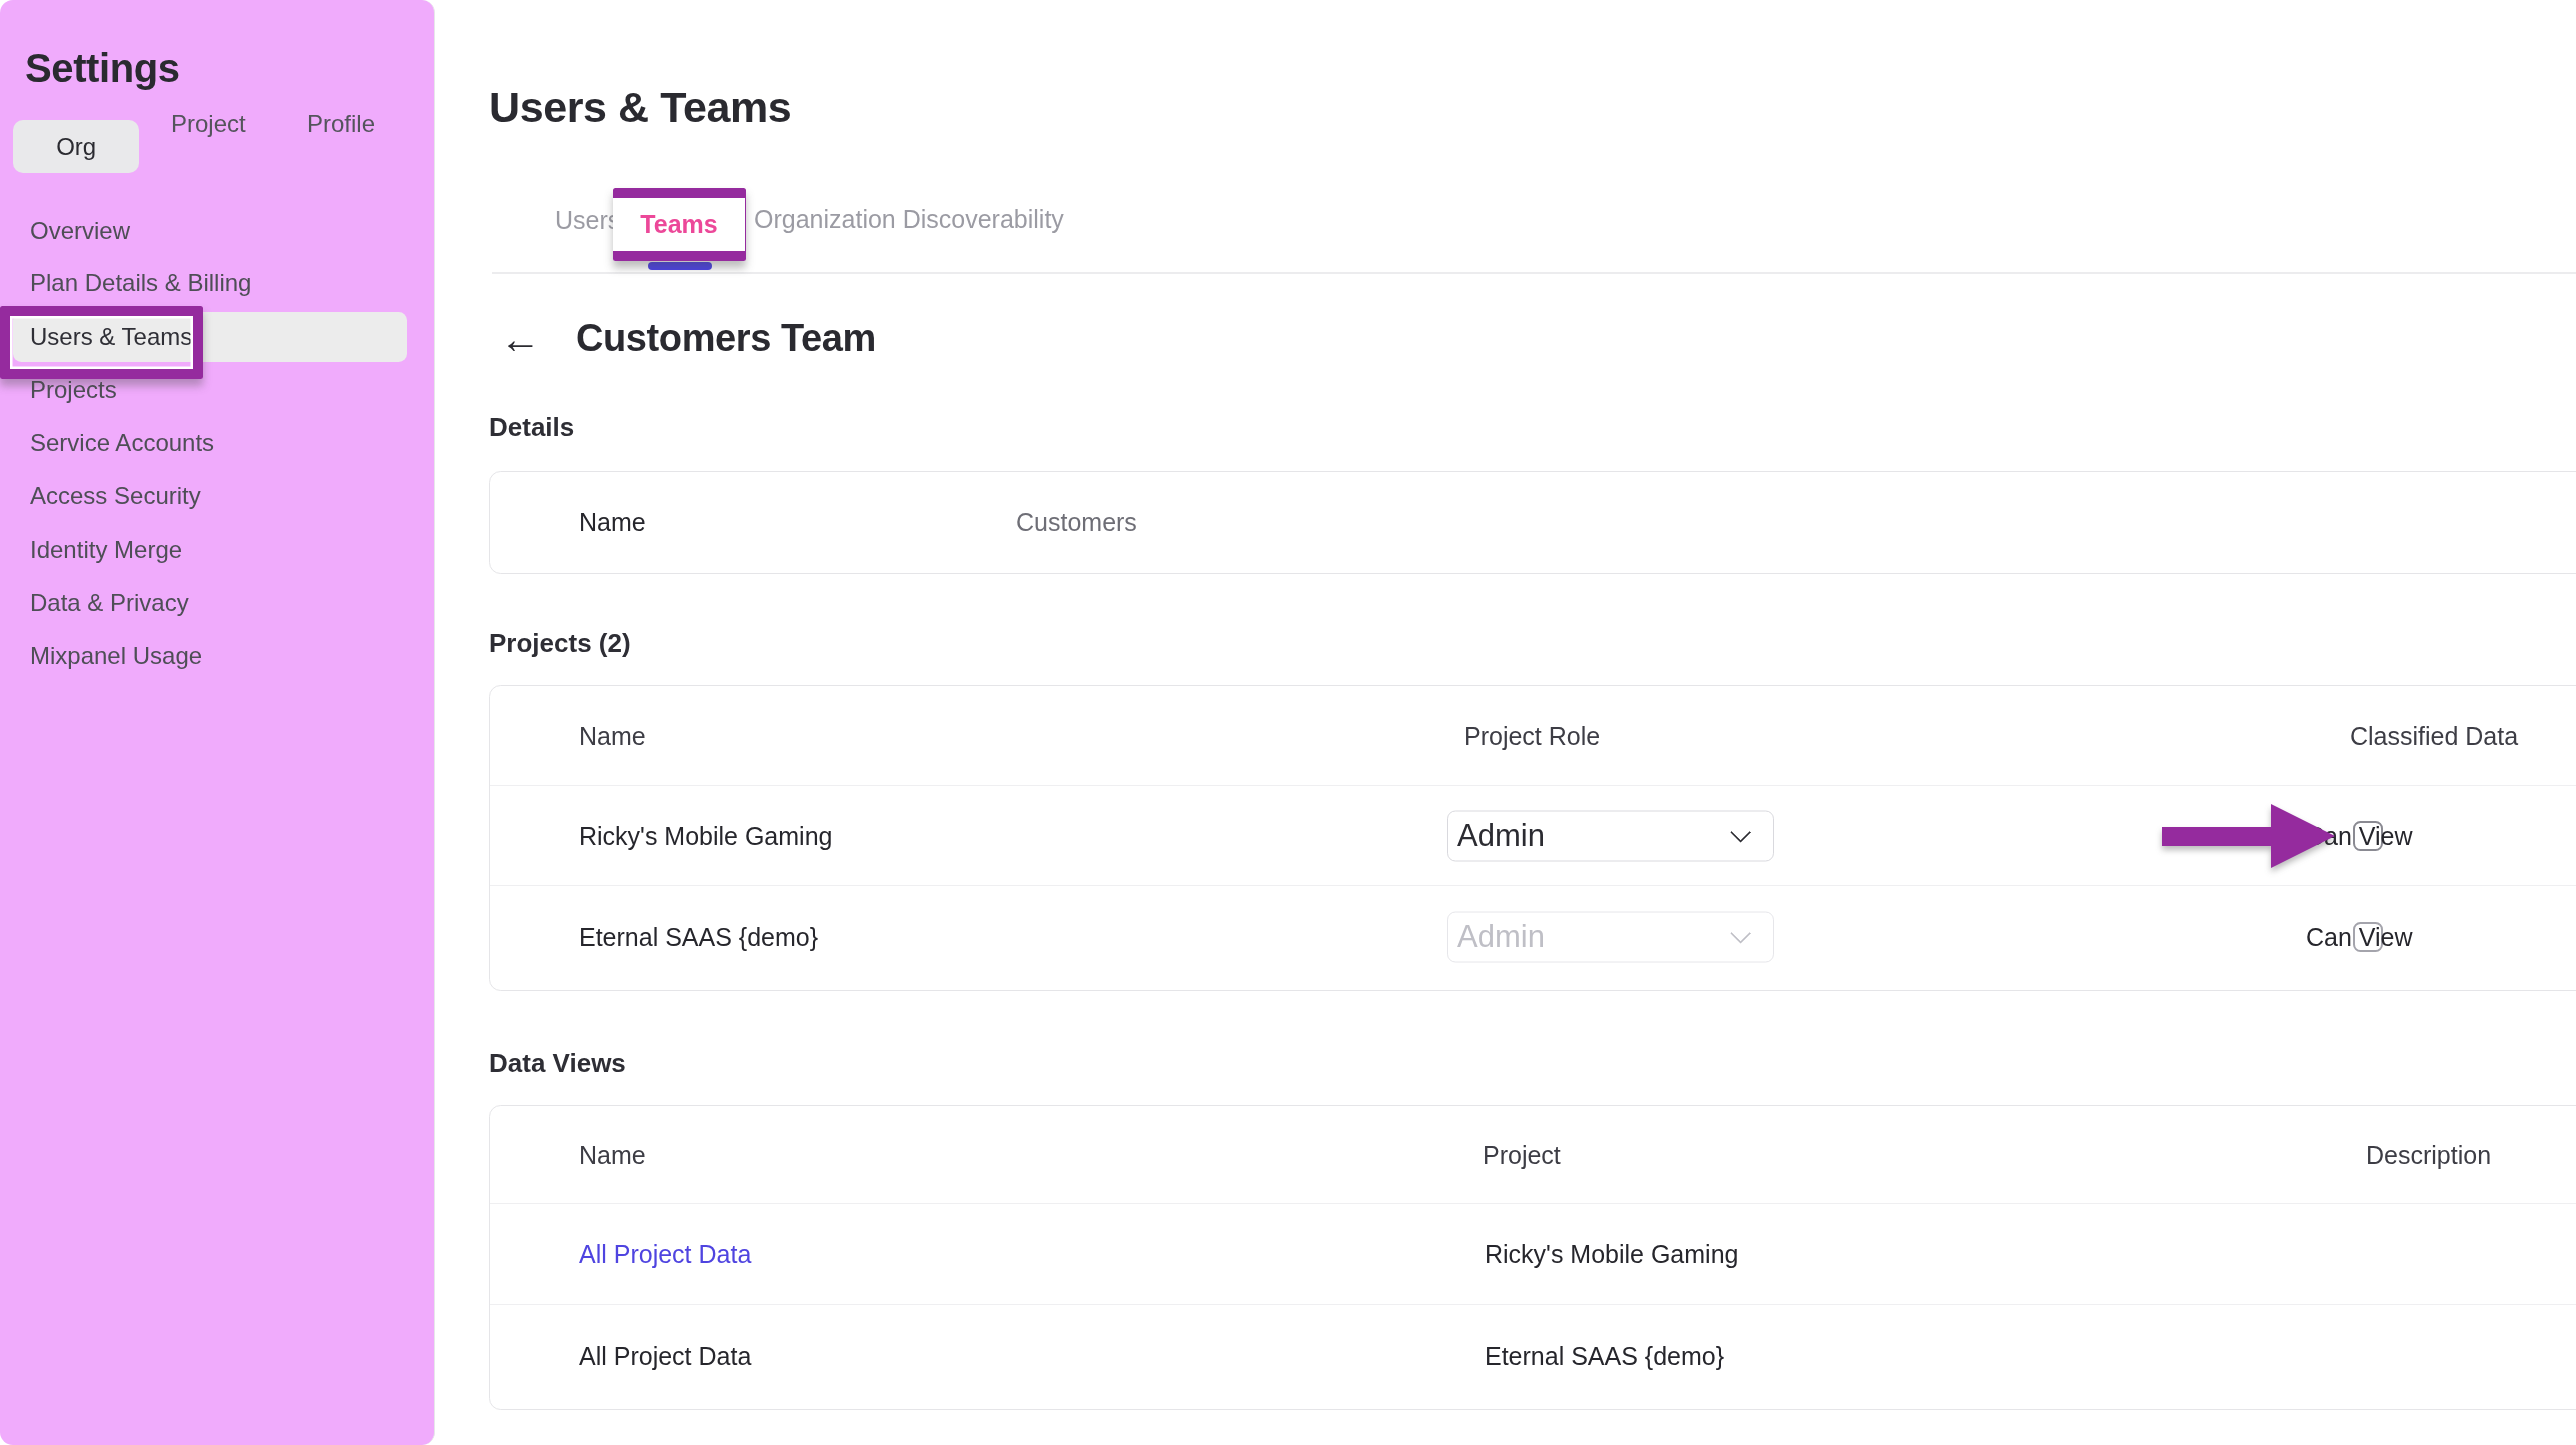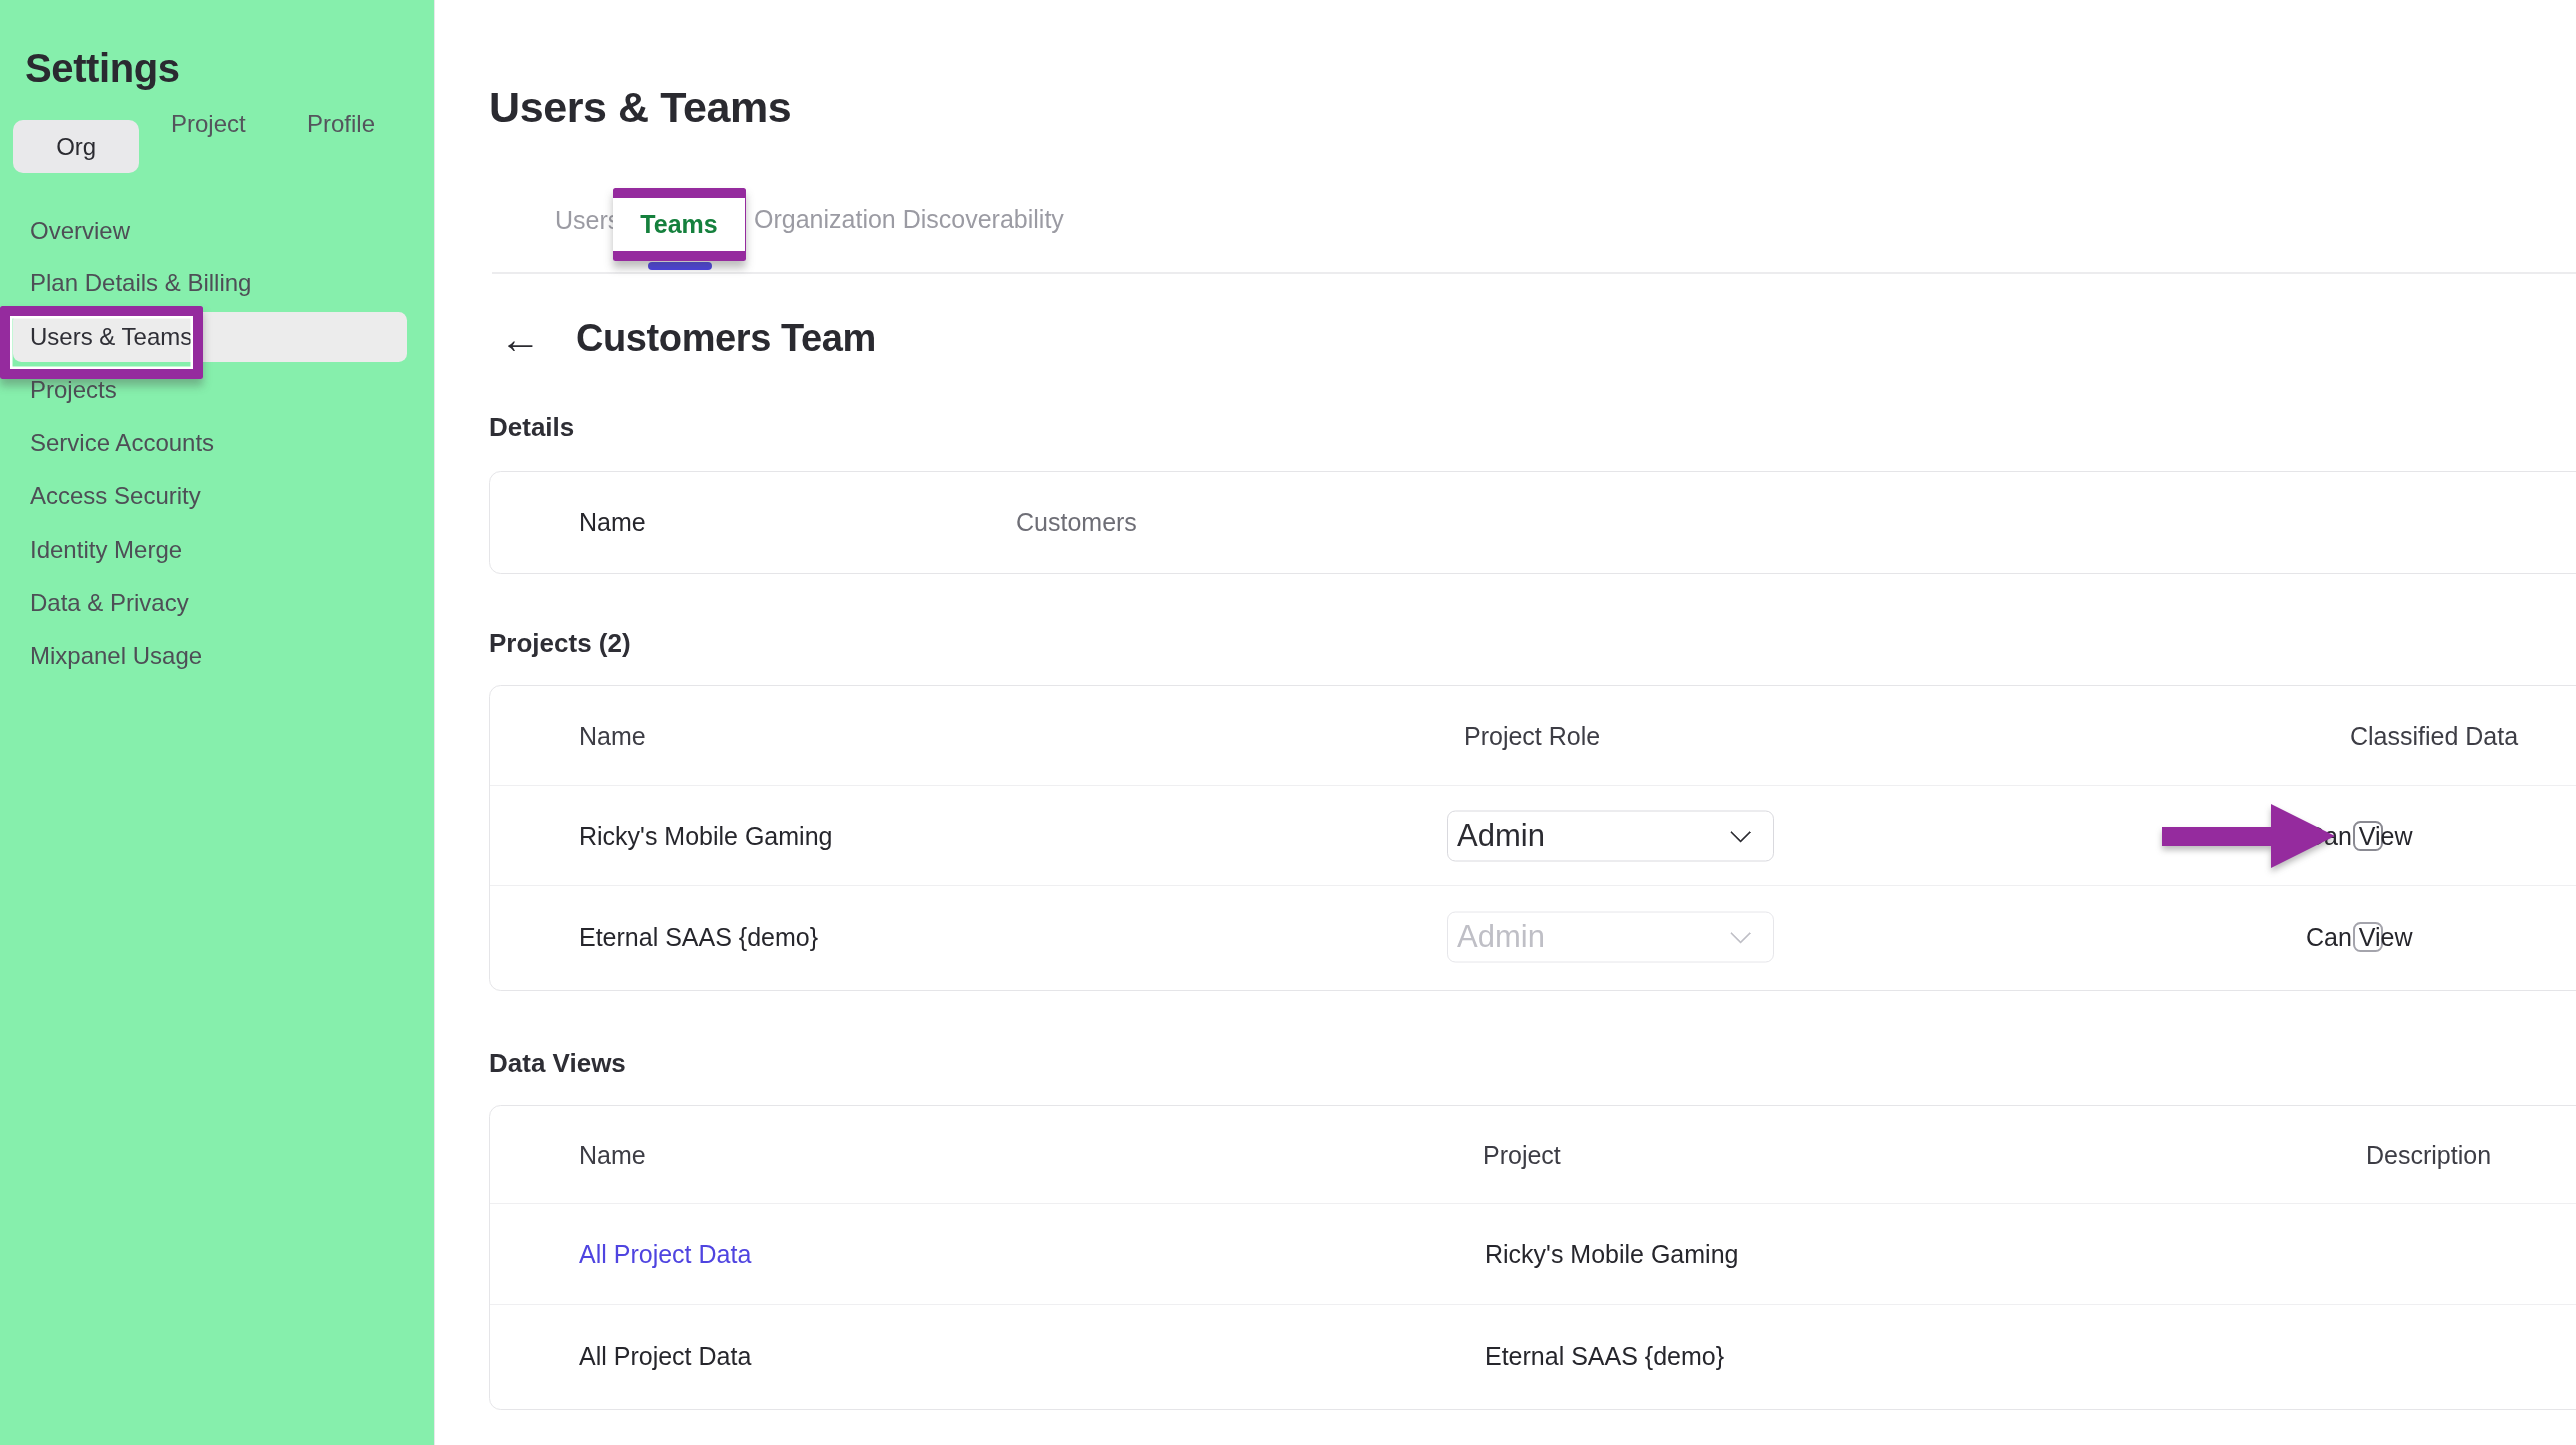--- a/index.html
+++ b/index.html
@@ -6,21 +6,21 @@
   body{
     width:2576px;height:1445px;overflow:hidden;background:#ffffff;
     font-family:"Liberation Sans", sans-serif;color:#2B2B31;
     position:relative;
   }
   .page{position:absolute;inset:0;}
 
   
   .sidebar{
     position:absolute;left:0;top:0;width:435px;height:1445px;
-    background:#86efac;border-right:1.7px solid #E7E7EA;box-sizing:border-box;
+    background:#f0abfc;border-right:1.7px solid #E7E7EA;box-sizing:border-box;border-radius:13px;
   }
   .settings-title{
     position:absolute;left:25px;top:46px;font-size:40px;font-weight:700;
     color:#2A2A30;letter-spacing:-0.4px;
   }
   .scope-pill{
     position:absolute;left:13.2px;top:97px;width:126px;height:53px;
     background:#E9E9EB;border-radius:10px;display:flex;align-items:center;
     justify-content:center;font-size:24px;color:#2B2B31;cursor:pointer;margin-top:23px;
   }
@@ -62,21 +62,21 @@
   .page-title{
     position:absolute;left:53px;top:83px;font-size:43px;font-weight:700;
     color:#2A2A30;letter-spacing:-0.4px;
   }
 
   .tab{position:absolute;font-size:25px;color:#9B9BA3;cursor:pointer;white-space:nowrap;}
   .tab-users{left:119px;top:206px;}
   .tab-teams{
     left:177px;top:198px;width:132px;height:53px;z-index:6;
     display:flex;align-items:center;justify-content:center;
-    color:#15803d;font-weight:700;background:#fff;
+    color:#ec4899;font-weight:700;background:#fff;
   }
   .annotation-teams{left:177px;top:188px;width:133px;height:73px;}
   .tab-orgdisc{left:318px;top:205px;}
   .tab-underline{
     position:absolute;left:212px;top:262px;width:64px;height:8.3px;
     border-radius:4.1px;background:#4D43E6;
   }
   .tabs-border{
     position:absolute;left:56px;top:272px;right:0;height:1.7px;background:#ECECEE;
   }

